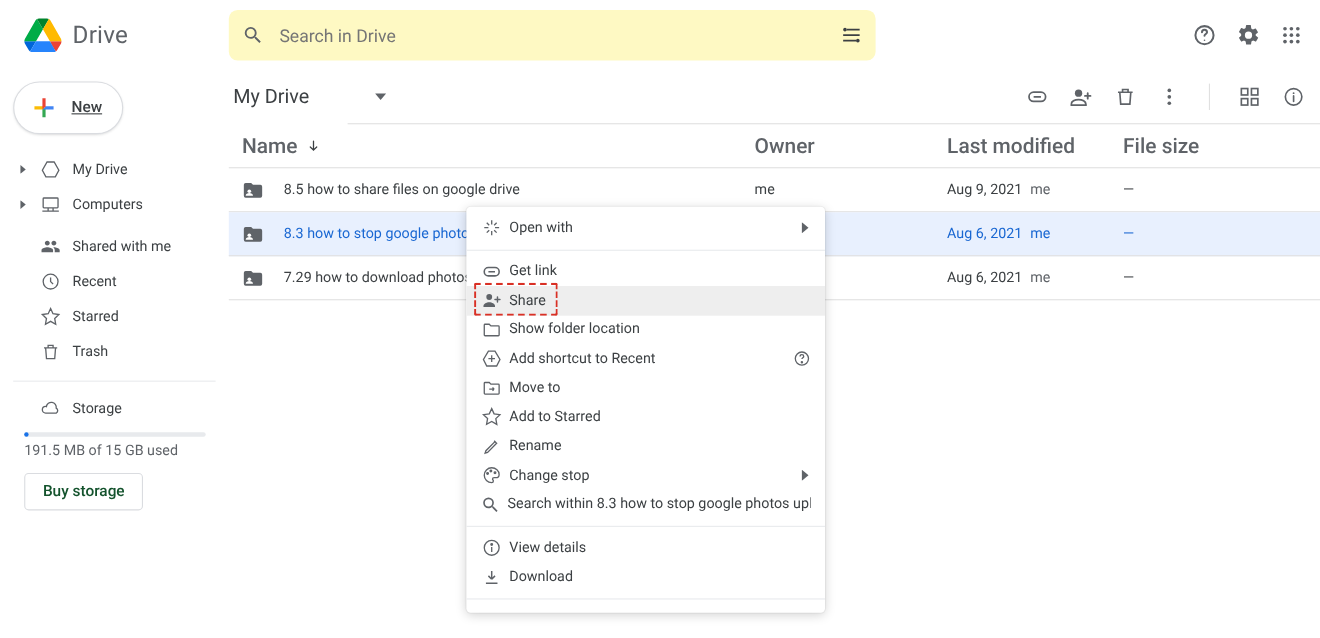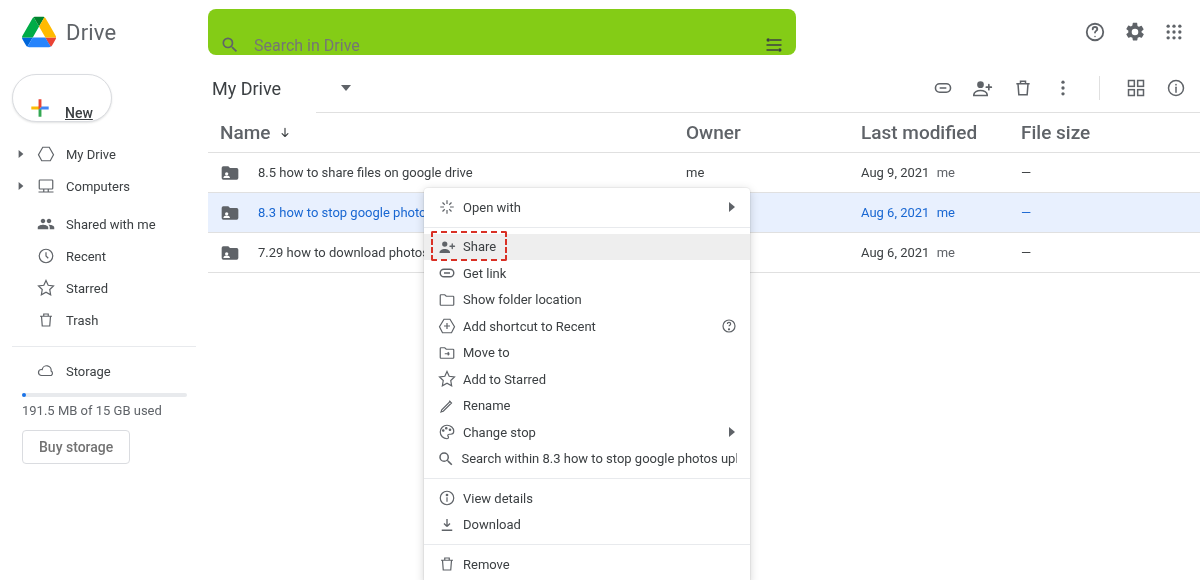--- a/index.html
+++ b/index.html
@@ -3,43 +3,43 @@
 <meta charset="utf-8">
 <style>
   * { box-sizing: border-box; margin: 0; padding: 0; font-family: "Roboto", "Helvetica Neue", Arial, sans-serif; }
   body { background: #fff; color: #3c4043; font-size: 13px; width: 1200px; height: 580px; overflow: hidden; }
   svg { display: block; }
 
   
   .header { display: flex; align-items: center; height: 64px; padding: 0 16px 0 12px; }
   .logo-wrap { display: flex; align-items: center; width: 196px; }
   .logo-wrap span { font-size: 22px; letter-spacing: 0.2px; color: #5f6368; margin-left: 10px; }
-  .search { flex: 0 0 588px; height: 46px; background: #84cc16; border-radius: 8px; display: flex; align-items: flex-end; padding: 0 12px; }
+  .search { flex: 0 0 588px; height: 46px; background: #fef9c3; border-radius: 8px; display: flex; align-items: center; padding: 0 12px; }
   .search input { flex: 1; border: none; background: transparent; font-size: 16px; color: #5f6368; outline: none; }
   .header-spacer { flex: 1; }
   .header-icons { display: flex; align-items: center; gap: 18px; }
   .icon-btn { color: #5f6368; cursor: pointer; }
 
   
   .container { display: flex; height: calc(580px - 64px); }
   .sidebar { width: 208px; padding: 8px 8px 0 8px; }
   .new-btn { width: 100px; height: 48px; border-radius: 24px; border: 1px solid #dadce0; background: #fff;
-             box-shadow: 0 1px 2px rgba(60,64,67,.15); display: flex; align-items: flex-end; padding-left: 14px; gap: 12px;
+             box-shadow: 0 1px 2px rgba(60,64,67,.15); display: flex; align-items: center; padding-left: 14px; gap: 12px;
              font-size: 14px; font-weight: 500; color: #3c4043; margin: 2px 0 16px 4px; cursor: pointer; text-decoration: underline; }
   .nav-item { display: flex; align-items: center; height: 32px; border-radius: 0 16px 16px 0; padding-left: 8px; gap: 10px;
               color: #5f6368; font-size: 13px; cursor: pointer; }
   .nav-item .exp { width: 10px; display: flex; justify-content: center; }
   .nav-item .ic  { width: 20px; display: flex; justify-content: center; }
   .nav-item span.lab { color: #3c4043; }
   .nav-group2 { margin-top: 6px; }
   .sep { border-top: 1px solid #e8eaed; margin: 10px 4px 8px 4px; }
   .storage-bar { height: 4px; width: 165px; background: #e8eaed; border-radius: 2px; margin: 6px 0 6px 14px; position: relative; }
   .storage-bar i { position: absolute; left: 0; top: 0; bottom: 0; width: 4px; background: #1a73e8; border-radius: 2px; }
   .storage-txt { font-size: 13px; color: #5f6368; padding-left: 14px; }
-  .buy-btn { margin: 12px 0 0 14px; border: 1px solid #dadce0; background: #fff; color: #737373; font-size: 14px;
+  .buy-btn { margin: 12px 0 0 14px; border: 1px solid #dadce0; background: #fff; color: #14532d; font-size: 14px;
              font-weight: 500; padding: 8px 16px; border-radius: 4px; cursor: pointer; }
 
   
   .main { flex: 1; display: flex; flex-direction: column; }
   .crumbs { display: flex; align-items: center; height: 48px; }
   .crumb-btn { display: flex; align-items: center; gap: 60px; font-size: 18px; color: #3c4043; padding: 6px 12px 6px 4px;
                border-radius: 4px; cursor: pointer; }
   .crumb-actions { margin-left: auto; display: flex; align-items: center; gap: 20px; padding-right: 14px; }
   .crumb-div { width: 1px; height: 24px; background: #e0e0e0; margin: 0 6px; }
   .crumb-underline { border-bottom: 1px solid #e0e0e0; margin-left: 108px; }
@@ -357,38 +357,38 @@
         </svg>
       </span>
     <span>Open with</span>
     <span class="tail">
         <svg width="10" height="10" viewBox="0 0 10 10" fill="#5f6368">
           <path d="M2 0l6 5-6 5z"></path>
         </svg>
       </span>
   </div>
   <div class="ctx-sep"></div>
+  <div class="ctx-item">
+    <span class="ic">
+        <svg width="18" height="18" viewBox="0 0 24 24" fill="#5f6368">
+          <path d="M3.9 12A4.1 4.1 0 018 7.9h4V6H8a6 6 0 000 12h4v-1.9H8A4.1 4.1 0 013.9 12zm4.1 1h8v-2H8v2zm8-7h-4v1.9h4a4.1 4.1 0 010 8.2h-4V18h4a6 6 0 000-12z"></path>
+        </svg>
+      </span>
+    <span>Get link</span>
+  </div>
   <div class="ctx-item hover" style="position:relative">
     <div class="redbox"></div>
     <span class="ic">
         <svg width="18" height="18" viewBox="0 0 24 24" fill="#5f6368">
           <circle cx="9" cy="8" r="3.5"></circle>
           <path d="M2 19c0-2.5 3.5-4.5 7-4.5s7 2 7 4.5v1H2z"></path>
           <path d="M19 8v6M16 11h6" stroke="#5f6368" stroke-width="1.8" stroke-linecap="round"></path>
         </svg>
       </span>
     <span>Share</span>
-  </div>
-  <div class="ctx-item">
-    <span class="ic">
-        <svg width="18" height="18" viewBox="0 0 24 24" fill="#5f6368">
-          <path d="M3.9 12A4.1 4.1 0 018 7.9h4V6H8a6 6 0 000 12h4v-1.9H8A4.1 4.1 0 013.9 12zm4.1 1h8v-2H8v2zm8-7h-4v1.9h4a4.1 4.1 0 010 8.2h-4V18h4a6 6 0 000-12z"></path>
-        </svg>
-      </span>
-    <span>Get link</span>
   </div>
   <div class="ctx-item">
     <span class="ic">
         <svg width="18" height="18" viewBox="0 0 24 24" fill="none" stroke="#5f6368" stroke-width="1.6">
           <path d="M3 6a1 1 0 011-1h5l2 2h9a1 1 0 011 1v10a1 1 0 01-1 1H4a1 1 0 01-1-1z"></path>
         </svg>
       </span>
     <span>Show folder location</span>
   </div>
   <div class="ctx-item">
@@ -469,21 +469,13 @@
   </div>
   <div class="ctx-item">
     <span class="ic">
         <svg width="18" height="18" viewBox="0 0 24 24" fill="none" stroke="#5f6368" stroke-width="1.8">
           <path d="M12 4v10m0 0l-4-4m4 4l4-4M5 19h14"></path>
         </svg>
       </span>
     <span>Download</span>
   </div>
   <div class="ctx-sep"></div>
-  <div class="ctx-item">
-    <span class="ic">
-        <svg width="18" height="18" viewBox="0 0 24 24" fill="none" stroke="#5f6368" stroke-width="1.6">
-          <path d="M4 7h16M9 7V4h6v3M6 7l1 13h10l1-13"></path>
-        </svg>
-      </span>
-    <span>Remove</span>
-  </div>
 </div>
 
 </body></html>

